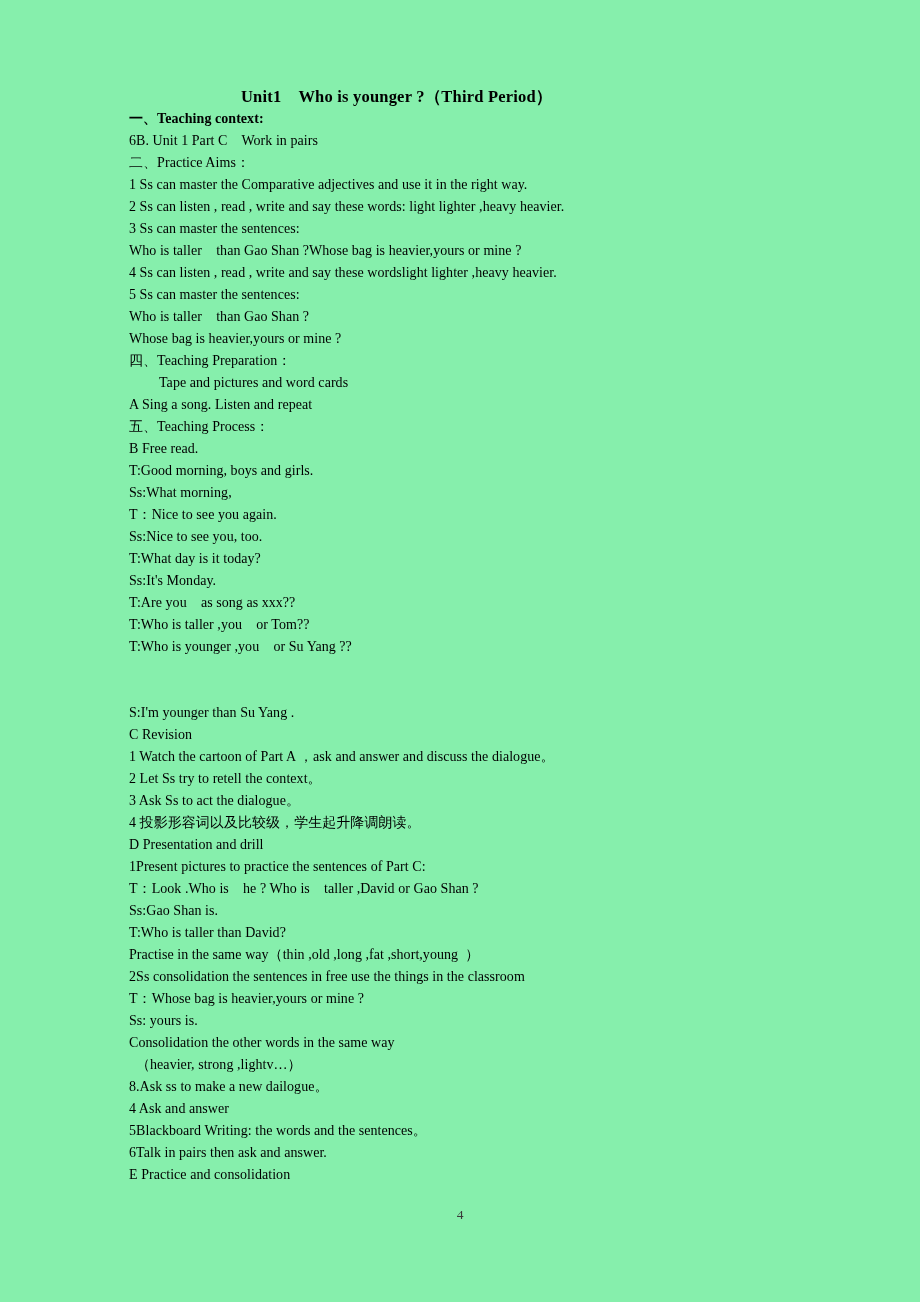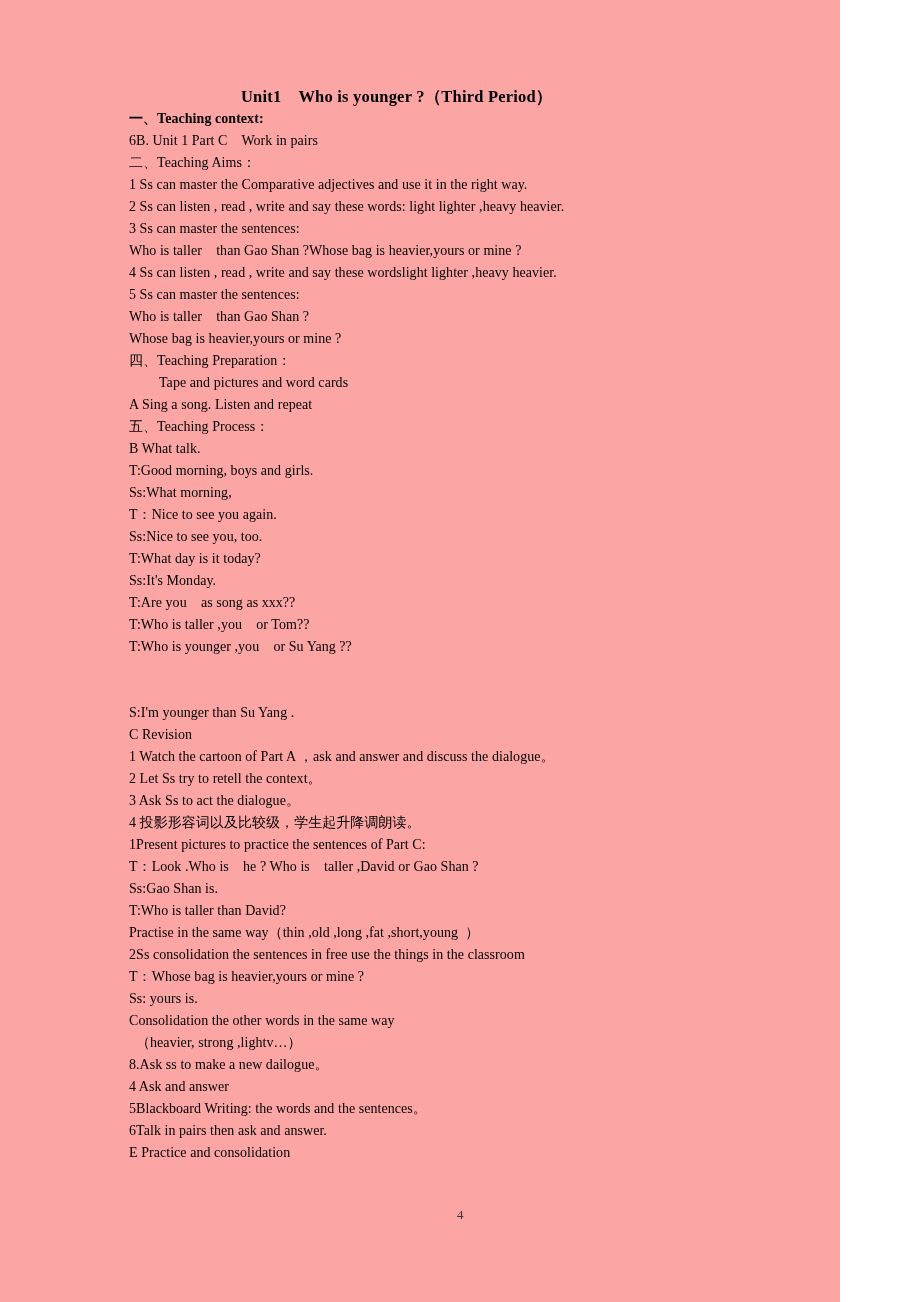--- a/index.html
+++ b/index.html
@@ -7,23 +7,23 @@
     margin: 0;
     padding: 0;
     background: #ffffff;
   }
   body {
     font-family: "Liberation Serif", "DejaVu Serif", serif;
     color: #000000;
   }
   #page {
     position: relative;
-    width: 840px;
+    width: 920px;
     height: 1302px;
-    background: #fca5a5;
+    background: #86efac;
     overflow: hidden;
   }
   #content {
     position: absolute;
     left: 129px;
     top: 86px;
     width: 660px;
   }
   .doc-title {
     text-align: left;
@@ -69,50 +69,51 @@
 </head>
 <body>
 
 <div id="page">
 
   <div id="content">
     <div class="doc-title">Unit1    Who is younger ?（Third Period）</div>
     <div id="body-lines">
         <div class="line bold">一、Teaching context:</div>
         <div class="line">6B. Unit 1 Part C    Work in pairs</div>
-        <div class="line">二、Teaching Aims：</div>
+        <div class="line">二、Practice Aims：</div>
         <div class="line">1 Ss can master the Comparative adjectives and use it in the right way.</div>
         <div class="line">2 Ss can listen , read , write and say these words: light lighter ,heavy heavier.</div>
         <div class="line">3 Ss can master the sentences:</div>
         <div class="line">Who is taller    than Gao Shan ?Whose bag is heavier,yours or mine ?</div>
         <div class="line">4 Ss can listen , read , write and say these wordslight lighter ,heavy heavier.</div>
         <div class="line">5 Ss can master the sentences:</div>
         <div class="line">Who is taller    than Gao Shan ?</div>
         <div class="line">Whose bag is heavier,yours or mine ?</div>
         <div class="line">四、Teaching Preparation：</div>
         <div class="line indent-1">Tape and pictures and word cards</div>
         <div class="line">A Sing a song. Listen and repeat</div>
         <div class="line">五、Teaching Process：</div>
-        <div class="line">B What talk.</div>
+        <div class="line">B Free read.</div>
         <div class="line">T:Good morning, boys and girls.</div>
         <div class="line">Ss:What morning,</div>
         <div class="line">T：Nice to see you again.</div>
         <div class="line">Ss:Nice to see you, too.</div>
         <div class="line">T:What day is it today?</div>
         <div class="line">Ss:It's Monday.</div>
         <div class="line">T:Are you    as song as xxx??</div>
         <div class="line">T:Who is taller ,you    or Tom??</div>
         <div class="line">T:Who is younger ,you    or Su Yang ??</div>
         <div class="spacer tall"></div>
         <div class="line">S:I'm younger than Su Yang .</div>
         <div class="line">C Revision</div>
         <div class="line">1 Watch the cartoon of Part A ，ask and answer and discuss the dialogue。</div>
         <div class="line">2 Let Ss try to retell the context。</div>
         <div class="line">3 Ask Ss to act the dialogue。</div>
         <div class="line">4 投影形容词以及比较级，学生起升降调朗读。</div>
+        <div class="line">D Presentation and drill</div>
         <div class="line">1Present pictures to practice the sentences of Part C:</div>
         <div class="line">T：Look .Who is    he ? Who is    taller ,David or Gao Shan ?</div>
         <div class="line">Ss:Gao Shan is.</div>
         <div class="line">T:Who is taller than David?</div>
         <div class="line">Practise in the same way（thin ,old ,long ,fat ,short,young  ）</div>
         <div class="line">2Ss consolidation the sentences in free use the things in the classroom</div>
         <div class="line">T：Whose bag is heavier,yours or mine ?</div>
         <div class="line">Ss: yours is.</div>
         <div class="line">Consolidation the other words in the same way</div>
         <div class="line indent-sm">（heavier, strong ,lightv…）</div>

